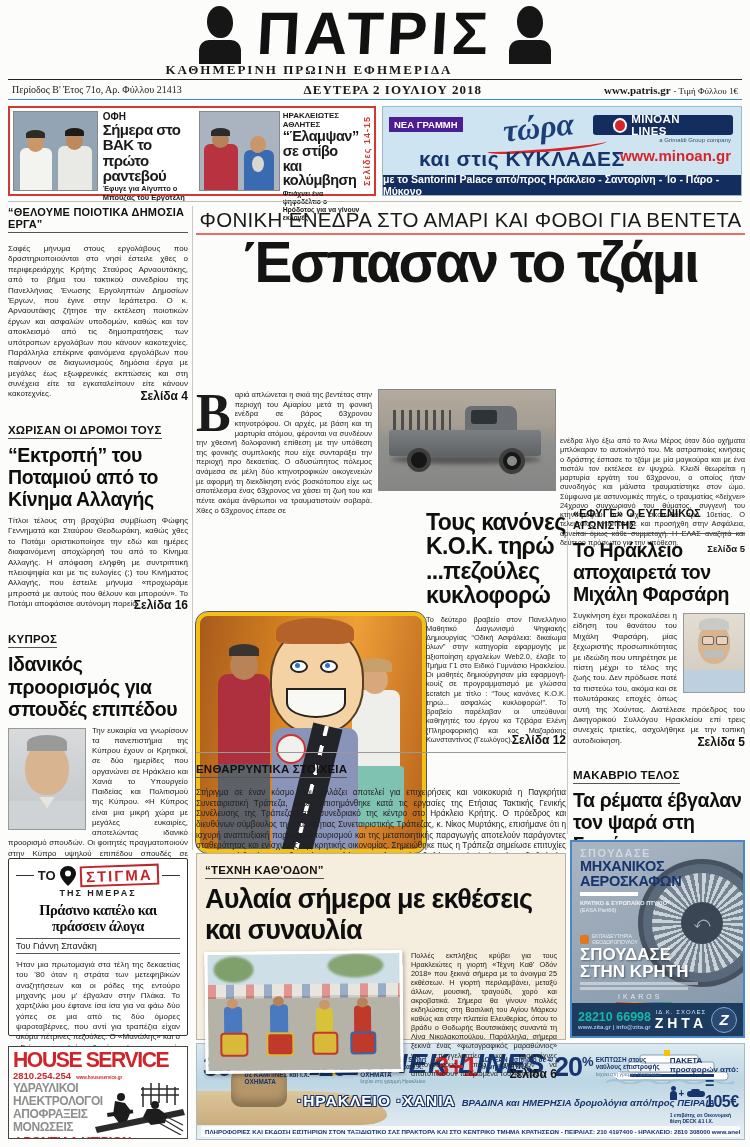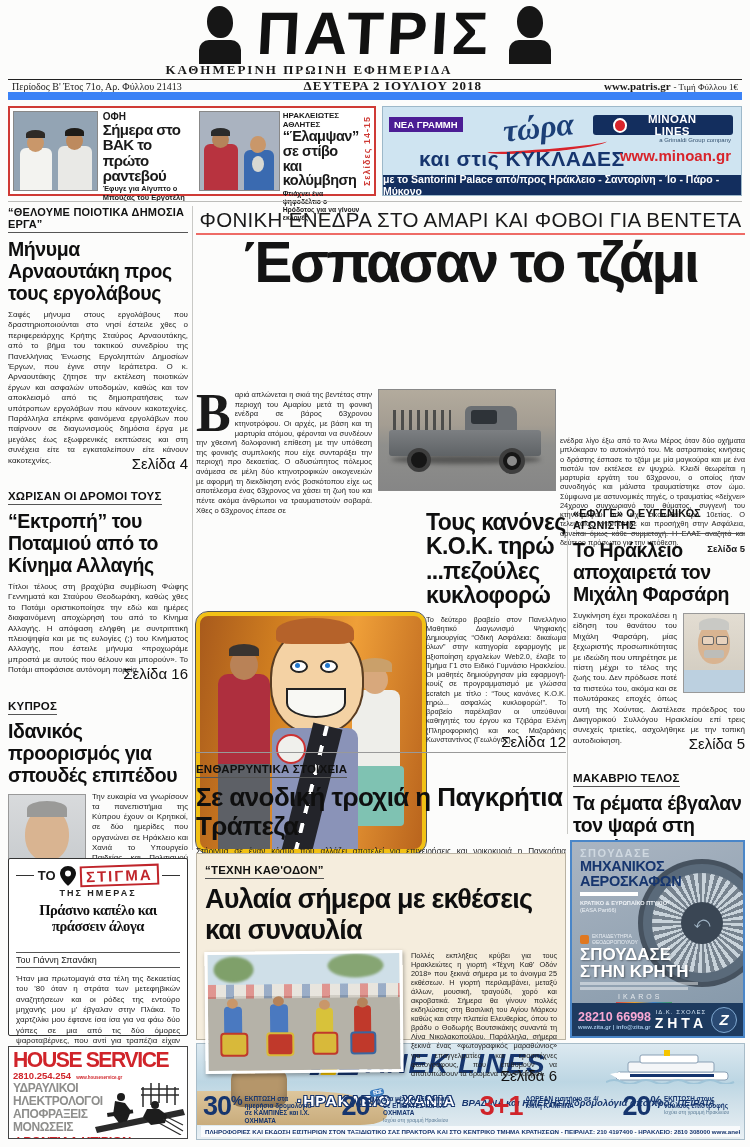--- a/index.html
+++ b/index.html
@@ -4,21 +4,21 @@
 <style>
   html,body{margin:0;padding:0;background:#e8e8e6;}
   .page{position:relative;width:750px;height:1147px;background:#fcfcfb;margin:0 auto;
         font-family:"Liberation Sans",sans-serif;color:#1a1a1a;overflow:hidden;}
   .abs{position:absolute;}
   .serif{font-family:"Liberation Serif","DejaVu Serif",serif;}
   .kicker{font-weight:bold;font-size:11.5px;letter-spacing:.2px;color:#111;
           display:inline-block;border-bottom:1px solid #555;padding-bottom:2px;margin-bottom:5px;}
   .htitle{font-weight:bold;letter-spacing:-.4px;line-height:1.13;color:#0f0f0f;}
   .bodytext{font-size:8.2px;line-height:1.3;text-align:justify;color:#222;}
-  .pageref{font-weight:normal;font-size:15px;color:#111;float:right;margin-top:-11px;}
+  .pageref{font-weight:bold;font-size:12px;color:#111;float:right;margin-top:-11px;}
   .photo{position:relative;overflow:hidden;}
   .vline{position:absolute;width:1px;background:#c9c9c6;}
   .bust{position:relative;width:42px;height:60px;}
   .bust .head{position:absolute;left:8px;top:2px;width:26px;height:32px;border-radius:48% 52% 46% 50%;background:#161616;}
   .bust .shoulders{position:absolute;left:0;bottom:0;width:42px;height:24px;border-radius:10px 10px 0 0;background:#161616;}
   .offer{display:flex;align-items:flex-start;gap:3px;}
   .offer .num{font-size:27px;font-weight:bold;color:#16356e;line-height:.85;letter-spacing:-1px;}
   .offer .pct{font-size:13px;vertical-align:super;}
   .offer .otext{font-size:6.4px;font-weight:bold;color:#16356e;line-height:1.15;width:74px;text-align:left;}
   .offer .onote{font-size:5px;color:#5a7a95;font-weight:normal;display:block;margin-top:1px;}
@@ -36,21 +36,21 @@
         <div class="shoulders"></div>
       </div>
     <div style="font-size:60px;font-weight:900;letter-spacing:4px;transform:skewX(-3deg);line-height:1;color:#111;">ΠΑΤΡΙΣ</div>
     <div class="bust">
         <div class="head"></div>
         <div class="shoulders"></div>
       </div>
   </div>
   <div class="abs serif" style="top:62px;left:0;width:618px;text-align:center;font-size:13px;font-weight:bold;letter-spacing:2px;">ΚΑΘΗΜΕΡΙΝΗ ΠΡΩΙΝΗ ΕΦΗΜΕΡΙΔΑ</div>
 
-  <div class="abs" style="top:79px;left:8px;width:734px;height:21px;border-top:1px solid #222;border-bottom:8px solid #3b82f6;display:flex;justify-content:space-between;align-items:center;padding:0 4px;box-sizing:border-box;">
+  <div class="abs" style="top:79px;left:8px;width:734px;height:21px;border-top:1px solid #222;border-bottom:1px solid #3b82f6;display:flex;justify-content:space-between;align-items:center;padding:0 4px;box-sizing:border-box;">
     <span class="serif" style="font-size:10px;">Περίοδος Β' Έτος 71ο, Αρ. Φύλλου 21413</span>
     <span class="serif" style="font-size:13px;font-weight:bold;letter-spacing:1px;">ΔΕΥΤΕΡΑ 2 ΙΟΥΛΙΟΥ 2018</span>
     <span style="font-size:10px;">
       <span class="serif" style="font-weight:bold;font-size:11px;">www.patris.gr</span>
       <span class="serif" style="font-size:9px;">- Τιμή Φύλλου 1€</span>
     </span>
   </div>
 
   <div class="abs" style="top:106px;left:8px;width:368px;height:90px;border:2px solid #cf3a35;background:#fff;display:flex;box-sizing:border-box;">
     <div class="photo" style="width:86px;height:78px;margin:3px;background:#93a4b4;border:1px solid #888;">
@@ -82,37 +82,36 @@
     <div style="width:14px;display:flex;align-items:center;justify-content:center;">
       <span style="writing-mode:vertical-rl;transform:rotate(180deg);font-size:9px;font-weight:bold;color:#cf3a35;letter-spacing:1px;">Σελίδες 14-15</span>
     </div>
   </div>
 
   <div class="abs" style="top:106px;left:382px;width:360px;height:90px;background:#cfe4f1;border:1px solid #9db8c9;box-sizing:border-box;">
     <div class="abs" style="top:10px;left:6px;background:#4c1d95;color:#fff;font-size:9.5px;font-weight:bold;padding:2px 5px;">ΝΕΑ ΓΡΑΜΜΗ</div>
     <div class="abs serif" style="top:2px;left:120px;font-size:32px;font-style:italic;font-weight:bold;color:#1c3f77;transform:rotate(-6deg);">τώρα</div>
     <div class="abs" style="top:34px;left:104px;width:120px;height:8px;border-bottom:3px solid #d8242b;border-radius:0 0 60% 40%;transform:rotate(-4deg);"></div>
     <div class="abs" style="top:40px;left:36px;font-size:21px;font-weight:bold;color:#16356e;letter-spacing:.5px;">και στις ΚΥΚΛΑΔΕΣ</div>
-    <div class="abs" style="top:8px;right:8px;width:140px;height:20px;background:#132e5e;border-radius:3px;display:flex;align-items:center;gap:4px;padding:0 20px;box-sizing:border-box;text-align:center;">
+    <div class="abs" style="top:8px;right:8px;width:140px;height:20px;background:#132e5e;border-radius:3px;display:flex;align-items:center;gap:4px;padding:0 20px;box-sizing:border-box;">
       <span style="width:11px;height:11px;border-radius:50%;background:#d8242b;border:2px solid #fff;display:inline-block;"></span>
       <span style="color:#fff;font-weight:bold;font-size:11.5px;letter-spacing:.3px;">MINOAN LINES</span>
     </div>
     <div class="abs" style="top:30px;right:10px;font-size:6px;color:#33506e;">a Grimaldi Group company</div>
     <div class="abs" style="top:40px;right:10px;font-size:15px;font-weight:bold;color:#d8242b;">www.minoan.gr</div>
     <div class="abs" style="bottom:0;left:0;width:100%;height:20px;background:#132e5e;color:#fff;display:flex;align-items:center;justify-content:center;font-size:10.5px;font-weight:bold;">με το Santorini Palace από/προς Ηράκλειο - Σαντορίνη - Ίο - Πάρο - Μύκονο</div>
   </div>
 
   <div class="abs" style="top:201px;left:8px;width:734px;height:1px;background:#bdbdba;"></div>
   <div class="vline" style="left:192px;top:206px;height:644px;"></div>
   <div class="vline" style="left:567px;top:508px;height:326px;"></div>
 
   <div class="abs" style="top:206px;left:8px;width:180px;">
     <div>
       <span class="kicker" style="font-size:11px;">“ΘΕΛΟΥΜΕ ΠΟΙΟΤΙΚΑ ΔΗΜΟΣΙΑ ΕΡΓΑ”</span>
-      <div class="htitle" style="font-size:19.5px;">Μήνυμα Αρναουτάκη προς τους εργολάβους</div>
       <p class="bodytext" style="margin:6px 0 0 0;font-size:8px;">Σαφές μήνυμα στους εργολάβους που δραστηριοποιούνται στο νησί έστειλε χθες ο περιφερειάρχης Κρήτης Σταύρος Αρναουτάκης, από το βήμα του τακτικού συνεδρίου της Πανελλήνιας Ένωσης Εργοληπτών Δημοσίων Έργων, που έγινε στην Ιεράπετρα. Ο κ. Αρναουτάκης ζήτησε την εκτέλεση ποιοτικών έργων και ασφαλών υποδομών, καθώς και τον αποκλεισμό από τις δημοπρατήσεις των υπότροπων εργολάβων που κάνουν κακοτεχνίες. Παράλληλα επέκρινε φαινόμενα εργολάβων που παίρνουν σε διαγωνισμούς δημόσια έργα με μεγάλες έως εξωφρενικές εκπτώσεις και στη συνέχεια είτε τα εγκαταλείπουν είτε κάνουν κακοτεχνίες.</p>
       <span class="pageref">Σελίδα 4</span>
     </div>
     <div style="margin-top:20px;">
       <span class="kicker">ΧΩΡΙΣΑΝ ΟΙ ΔΡΟΜΟΙ ΤΟΥΣ</span>
       <div class="htitle" style="font-size:19.5px;">“Εκτροπή” του Ποταμιού από το Κίνημα Αλλαγής</div>
       <p class="bodytext" style="margin:6px 0 0 0;font-size:8px;">Τίτλοι τέλους στη βραχύβια συμβίωση Φώφης Γεννηματά και Σταύρου Θεοδωράκη, καθώς χθες το Ποτάμι οριστικοποίησε την εδώ και ημέρες διαφαινόμενη αποχώρησή του από το Κίνημα Αλλαγής. Η απόφαση ελήφθη με συντριπτική πλειοψηφία και με τις ευλογίες (;) του Κινήματος Αλλαγής, που έστειλε μήνυμα «προχωράμε μπροστά με αυτούς που θέλουν και μπορούν». Το Ποτάμι αποφάσισε αυτόνομη πορεία.</p>
       <span class="pageref">Σελίδα 16</span>
     </div>
     <div style="margin-top:20px;">
@@ -208,39 +207,38 @@
     <div style="margin-top:16px;">
       <span class="kicker">ΜΑΚΑΒΡΙΟ ΤΕΛΟΣ</span>
       <div class="htitle" style="font-size:19.5px;">Τα ρέματα έβγαλαν τον ψαρά στη Σητεία</div>
       <p class="bodytext" style="margin:6px 0 0 0;font-size:7.8px;">Τραγική κατάληξη είχε η αναζήτηση του 68χρονου ερασιτέχνη ψαρά από την Αλικαρνασσό, τα ίχνη του οποίου είχαν χαθεί ενώ ψάρευε με καλάμι στο ύψος του αεροδρομίου Ηρακλείου. Χθες έγινε γνωστό ότι η σορός του εντοπίστηκε στην άλλη άκρη της Κρήτης και συγκεκριμένα στη θαλάσσια περιοχή της Σητείας, κοντά στο νησάκι Ψείρα.</p>
       <span class="pageref">Σελίδα 5</span>
     </div>
   </div>
 
   <div class="abs" style="top:752px;left:196px;width:370px;border-top:1px solid #999;padding-top:6px;">
     <span class="kicker">ΕΝΘΑΡΡΥΝΤΙΚΑ ΣΤΟΙΧΕΙΑ</span>
-    <div class="htitle" style="font-size:26px;letter-spacing:-.6px;">Σε ανοδική τροχιά η Παγκρήτια Τράπεζα</div>
     <p class="bodytext" style="margin:5px 0 0 0;font-size:8.2px;">Στήριγμα σε έναν κόσμο που αλλάζει αποτελεί για επιχειρήσεις και νοικοκυριά η Παγκρήτια Συνεταιριστική Τράπεζα, όπως επισημάνθηκε κατά τις εργασίες της Ετήσιας Τακτικής Γενικής Συνέλευσης της Τράπεζας στο συνεδριακό της κέντρο στο Ηράκλειο Κρήτης. Ο πρόεδρος και διευθύνων σύμβουλος της Παγκρήτιας Συνεταιριστικής Τράπεζας, κ. Νίκος Μυρτάκης, επισήμανε ότι η ισχυρή αναπτυξιακή πορεία του τουρισμού και της μεταποιητικής παραγωγής αποτελούν παράγοντες σταθερότητας και ενίσχυσης της κρητικής οικονομίας. Σημειώθηκε πως η Τράπεζα σημείωσε επιτυχίες σε μια σειρά θεμάτων, με βασικότερο τη λήψη πιστοληπτικής αξιολόγησης (rating) από τον διεθνή οίκο αξιολόγησης Moody's.</p>
     <span class="pageref">Σελίδα 4</span>
   </div>
 
   <div class="abs" style="top:858px;left:8px;width:180px;height:178px;border:1.5px solid #333;border-radius:2px;background:#fff;padding:6px 7px;box-sizing:border-box;">
     <div style="display:flex;align-items:center;justify-content:center;gap:4px;">
       <span style="flex:1;height:1px;background:#333;"></span>
       <span style="font-size:13px;font-weight:bold;">ΤΟ</span>
       <svg width="16" height="20" viewBox="0 0 16 20">
         <path d="M8 0C3.6 0 0 3.4 0 7.6 0 13 8 20 8 20s8-7 8-12.4C16 3.4 12.4 0 8 0z" fill="#111"></path>
         <circle cx="8" cy="7.4" r="3" fill="#fff"></circle>
       </svg>
       <span class="stamp">ΣΤΙΓΜΑ</span>
       <span style="flex:1;height:1px;background:#333;"></span>
     </div>
     <div style="text-align:center;font-size:9px;font-weight:bold;letter-spacing:2px;margin-top:2px;color:#222;">ΤΗΣ ΗΜΕΡΑΣ</div>
     <div class="htitle serif" style="font-size:14.5px;text-align:center;margin-top:4px;">Πράσινο καπέλο και πράσσειν άλογα</div>
-    <div style="border-top:1px solid #555;border-bottom:1px solid #555;margin-top:17px;padding:2px 0;font-size:9px;">Του Γιάννη Σπανάκη</div>
+    <div style="border-top:1px solid #555;border-bottom:1px solid #555;margin-top:3px;padding:2px 0;font-size:9px;">Του Γιάννη Σπανάκη</div>
     <p class="bodytext" style="margin:6px 0 0 0;font-size:8px;">Ήταν μια πρωτομαγιά στα τέλη της δεκαετίας του '80 όταν η στράτα των μετεφηβικών αναζητήσεων και οι ρόδες της εντούρο μηχανής μου μ' έβγαλαν στην Πλάκα. Το χαρτζιλίκι μου έφτανε ίσα ίσα για να φάω δύο γόπες σε μια από τις δύο όμορες ψαροταβέρνες, που αντί για τραπέζια είχαν ακόμα πέτρινες πεζούλες. Ο «Μανώλης» και ο «Γιώργης» απ' όσο θυμάμαι ήταν συγγενείς αλλά δεν είχαν και σχέσεις καλής γειτονίας.</p>
     <span class="pageref">Σελίδα 2</span>
   </div>
 
   <div class="abs" style="top:853px;left:196px;width:370px;height:187px;background:#f5eddd;border:1px solid #b9b2a2;padding:6px 8px;box-sizing:border-box;z-index:3;">
     <span class="kicker" style="background:transparent;">“ΤΕΧΝΗ ΚΑΘ'ΟΔΟΝ”</span>
     <div class="htitle" style="font-size:27px;letter-spacing:-.8px;">Αυλαία σήμερα με εκθέσεις και συναυλία</div>
     <div style="display:flex;gap:8px;margin-top:6px;">
       <div class="photo" style="width:192px;height:116px;background:linear-gradient(#cfdfe8 0 26%,#e8e6e0 26% 36%,#b5b2a8 36% 100%);border:3px solid #fff;box-shadow:1px 2px 4px rgba(0,0,0,.35);transform:rotate(-.6deg);flex:none;">
         <div class="abs" style="left:6px;top:2px;width:40px;height:26px;border-radius:50%;background:#7fa06a;filter:blur(1px);"></div>
@@ -286,21 +284,21 @@
     <div class="abs" style="left:8px;top:104px;font-size:17px;font-weight:bold;color:#fff;line-height:1;text-shadow:1px 1px 2px rgba(0,0,0,.4);">
       <div>ΣΠΟΥΔΑΣΕ</div>
       <div>ΣΤΗΝ ΚΡΗΤΗ</div>
     </div>
     <div class="abs" style="left:8px;top:140px;width:118px;height:3px;background:rgba(255,255,255,.45);"></div>
     <div class="abs" style="left:8px;top:145px;width:108px;height:3px;background:rgba(255,255,255,.45);"></div>
     <div class="abs" style="left:46px;top:151px;font-size:7px;letter-spacing:3px;color:#e4e8ec;">IKAROS</div>
     <div class="abs" style="left:44px;top:160px;width:56px;height:2px;background:linear-gradient(90deg,#d84040,#e8a030,#4080c8,#40a060);"></div>
     <div class="abs" style="left:0;bottom:0;width:100%;height:33px;background:#1d3a5f;display:flex;align-items:center;justify-content:space-between;padding:0 6px;box-sizing:border-box;">
       <div>
-        <div style="font-size:12.5px;font-weight:bold;color:#f9a8d4;">28210 66998</div>
+        <div style="font-size:12.5px;font-weight:bold;color:#14b8a6;">28210 66998</div>
         <div style="font-size:6px;color:#9fc0e0;font-weight:bold;">www.zita.gr | info@zita.gr</div>
       </div>
       <div style="display:flex;align-items:center;gap:4px;">
         <div style="text-align:center;">
           <div style="font-size:6px;color:#cfe0f0;letter-spacing:1px;">ΙΔ.Κ. ΣΧΟΛΕΣ</div>
           <div style="font-size:14px;color:#fff;letter-spacing:4px;font-weight:bold;">ΖΗΤΑ</div>
         </div>
         <div style="width:24px;height:24px;border-radius:50%;background:#2a4a73;border:1px solid #7fa8d0;color:#fff;font-weight:bold;font-size:15px;font-style:italic;display:flex;align-items:center;justify-content:center;">Z</div>
       </div>
     </div>
@@ -387,17 +385,33 @@
       <div class="offer">
         <span class="num" style="color:#d0242a;"><span>3+1</span></span>
         <span class="otext">ΔΩΡΕΑΝ εισιτήριο σε 4/κλινη ΚΑΜΠΙΝΑ</span>
       </div>
       <div class="offer">
         <span class="num"><span>20</span><span class="pct">%</span></span>
         <span class="otext"><span>ΕΚΠΤΩΣΗ στους ναύλους επιστροφής</span>
           <span class="onote">Ισχύει στη γραμμή Ηρακλείου</span>
         </span>
       </div>
+      <div style="width:118px;">
+        <div style="font-size:8px;font-weight:bold;color:#16356e;">ΠΑΚΕΤΑ προσφορών από:</div>
+        <div style="display:flex;align-items:center;gap:3px;margin-top:1px;">
+          <span style="display:inline-block;width:7px;height:14px;position:relative;">
+            <span style="position:absolute;left:1.5px;top:0;width:5px;height:5px;border-radius:50%;background:#16356e;"></span>
+            <span style="position:absolute;left:0;top:5px;width:7px;height:9px;border-radius:3px 3px 0 0;background:#16356e;"></span>
+          </span>
+          <span style="font-size:10px;font-weight:bold;color:#16356e;">+</span>
+          <span style="display:inline-block;width:18px;height:9px;position:relative;">
+            <span style="position:absolute;left:0;bottom:1px;width:18px;height:6px;border-radius:3px;background:#16356e;"></span>
+            <span style="position:absolute;left:4px;top:0;width:9px;height:4px;border-radius:2px 2px 0 0;background:#16356e;"></span>
+          </span>
+          <span style="font-size:16px;font-weight:900;color:#16356e;letter-spacing:-.5px;">= 105€</span>
+        </div>
+        <div style="font-size:5px;font-weight:bold;color:#16356e;margin-top:1px;">1 επιβάτης σε Οικονομική θέση DECK &amp;1 Ι.Χ.</div>
+      </div>
     </div>
     <div class="abs" style="left:4px;bottom:2px;right:4px;height:11px;background:rgba(255,255,255,.75);display:flex;align-items:center;padding:0 4px;font-size:6.2px;font-weight:bold;color:#16356e;white-space:nowrap;overflow:hidden;">ΠΛΗΡΟΦΟΡΙΕΣ ΚΑΙ ΕΚΔΟΣΗ ΕΙΣΙΤΗΡΙΩΝ ΣΤΟΝ ΤΑΞΙΔΙΩΤΙΚΟ ΣΑΣ ΠΡΑΚΤΟΡΑ ΚΑΙ ΣΤΟ ΚΕΝΤΡΙΚΟ ΤΜΗΜΑ ΚΡΑΤΗΣΕΩΝ - ΠΕΙΡΑΙΑΣ: 210 4197400 - ΗΡΑΚΛΕΙΟ: 2810 308000 www.anek.gr</div>
   </div>
 
 </div>
 
 </body></html>

